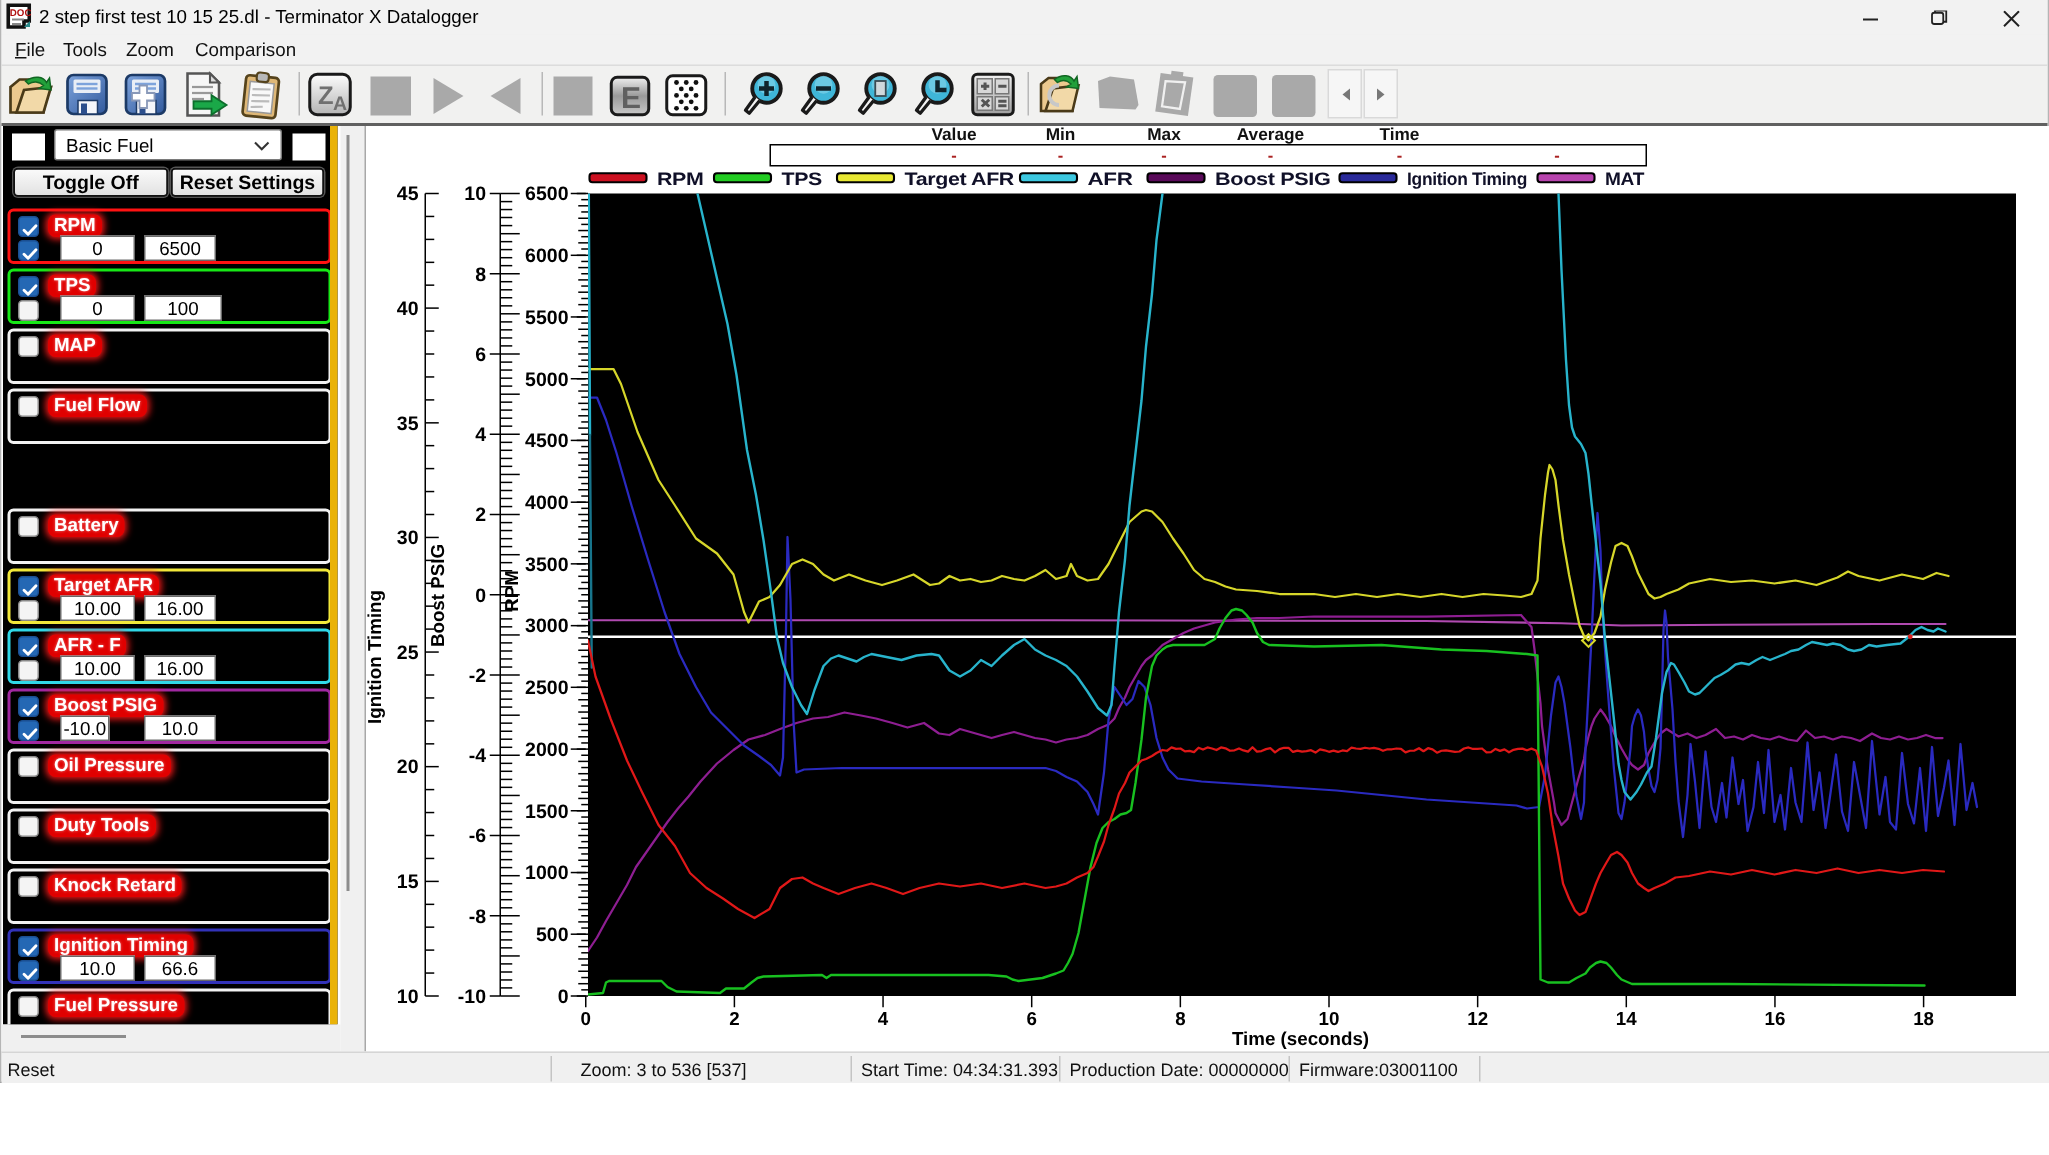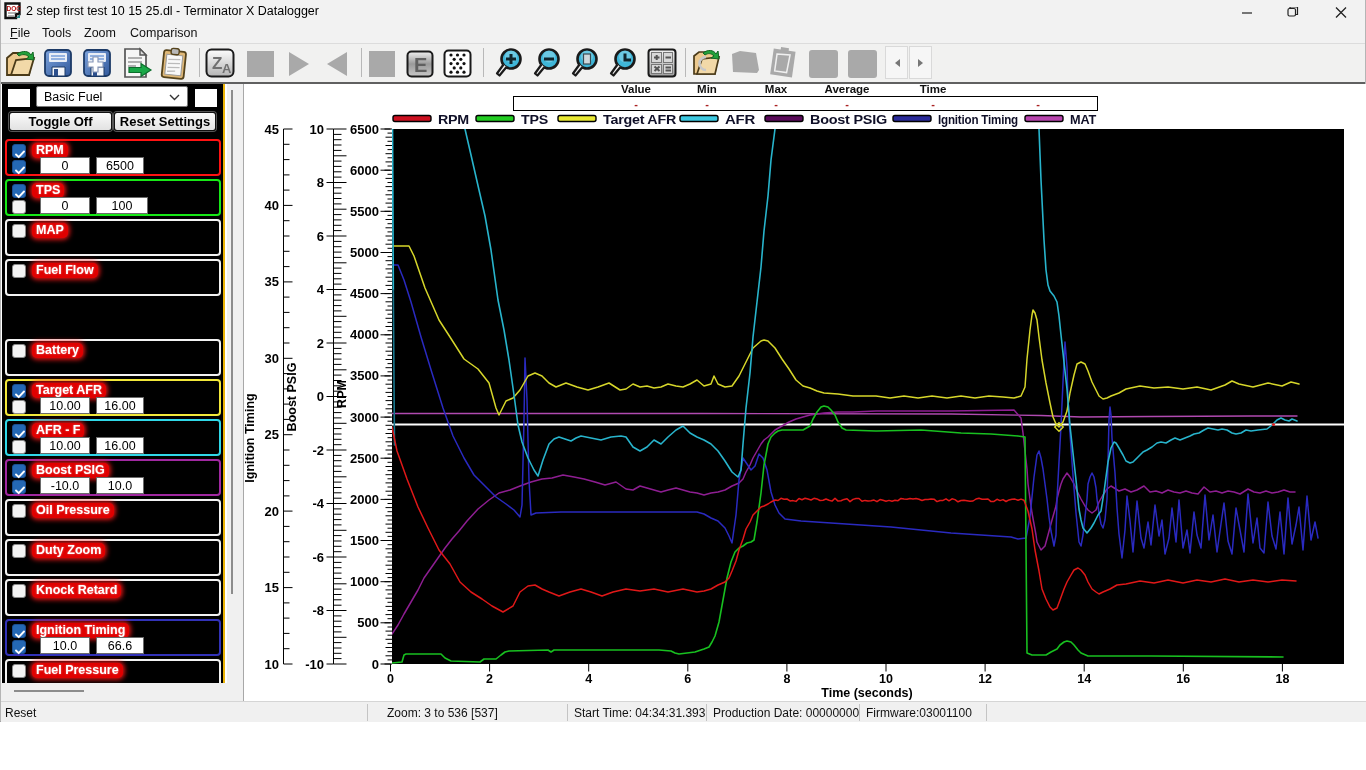--- a/index.html
+++ b/index.html
@@ -7,21 +7,21 @@
 #titlebar { position:absolute; left:0; top:0; width:100%; height:23px; background:#f2f2f2; }
 #title { position:absolute; left:25px; top:4px; font-size:12.5px; color:#000; }
 #menubar { position:absolute; left:0; top:23px; width:100%; height:20px; background:#f2f2f2; font-size:12.5px; color:#111; }
 #menubar span { position:absolute; top:3px; }
 #toolbar { position:absolute; left:0; top:43px; width:100%; height:41px; background:#f1f1f0; border-bottom:2px solid #606060; border-top:1px solid #dcdcdc; }
 #icons { position:absolute; left:0; top:0; width:1366px; height:84px; z-index:5; }
 .tsep { position:absolute; top:48px; width:1px; height:29px; background:#b8b8b8; }
 .gsq { position:absolute; background:#a9a9a9; }
 .navb { position:absolute; top:46px; width:23px; height:33px; background:#f6f6f6; border:1px solid #d9d9d9; display:flex; align-items:center; justify-content:center; }
 #content { position:absolute; left:0; top:84px; width:1366px; height:617px; background:#fff; }
-#sidebar { position:absolute; left:1px; top:0px; width:223px; height:599px; background:#000; border-right:2px solid #eab308; overflow:hidden; }
+#sidebar { position:absolute; left:1px; top:0px; width:223px; height:599px; background:#000; border-right:5px solid #eab308; overflow:hidden; }
 #gutter { position:absolute; left:226px; top:0; width:17px; height:617px; background:#f0f0f0; border-right:1px solid #a8a8a8; }
 #vscroll { position:absolute; left:230px; top:6px; width:2px; height:504px; background:#8c8c8c; }
 #hscroll { position:absolute; left:13px; top:606px; width:70px; height:2px; background:#8c8c8c; }
 #sbfoot { position:absolute; left:0; top:599px; width:226px; height:18px; background:#f0f0f0; }
 .wbox { position:absolute; top:5px; height:18px; background:#fff; }
 #dropdown { position:absolute; left:34px; top:2px; width:152px; height:21px; background:#fff; border:1px solid #7a7a7a; border-radius:2px; font-size:12.5px; color:#000; padding:3px 0 0 7px; }
 #dropdown svg { position:absolute; right:7px; top:7px; }
 .btn { position:absolute; top:28px; height:19px; background:linear-gradient(#fafafa,#e2e2e2); border:1px solid #111; border-radius:3px; box-shadow:0 0 0 1px #555; font-size:13px; font-weight:bold; color:#000; text-align:center; padding-top:1px; }
 .chbox { position:absolute; left:3px; width:216px; height:37px; background:#000; border:2px solid; border-radius:4px; }
 .chlab { position:absolute; left:25px; top:2px; background:#e00000; color:#fff; font-size:12.5px; line-height:14px; font-weight:bold; padding:0px 4px 1px 4px; border-radius:5px; box-shadow:0 0 5px 1.5px rgba(255,25,25,0.95); text-shadow:0 0 2px rgba(255,255,255,0.5); white-space:nowrap; }
@@ -298,30 +298,30 @@
 <div class="inp" style="left:89px;top:16px;width:48px">16.00</div>
 </div>
 <div class="chbox" style="top:375px;border-color:#a028a0">
 <div class="cb on" style="left:5px;top:3px"><svg width="12" height="11" viewBox="0 0 12 11">
               <path d="M2 5.5 L4.7 8.2 L10 2.5" fill="none" stroke="#fff" stroke-width="1.9" stroke-linecap="round" stroke-linejoin="round"></path>
             </svg></div>
 <div class="chlab">Boost PSIG</div>
 <div class="cb on" style="left:5px;top:19px"><svg width="12" height="11" viewBox="0 0 12 11">
               <path d="M2 5.5 L4.7 8.2 L10 2.5" fill="none" stroke="#fff" stroke-width="1.9" stroke-linecap="round" stroke-linejoin="round"></path>
             </svg></div>
-<div class="inp" style="left:33px;top:16px;width:50px">-10.0</div>
+<div class="inp" style="left:33px;top:16px;width:33px">-10.0</div>
 <div class="inp" style="left:89px;top:16px;width:48px">10.0</div>
 </div>
 <div class="chbox" style="top:415px;border-color:#f2f2f2">
 <div class="cb off" style="left:5px;top:3px"></div>
 <div class="chlab">Oil Pressure</div>
 </div>
 <div class="chbox" style="top:455px;border-color:#f2f2f2">
 <div class="cb off" style="left:5px;top:3px"></div>
-<div class="chlab">Duty Zoom</div>
+<div class="chlab">Duty Tools</div>
 </div>
 <div class="chbox" style="top:495px;border-color:#f2f2f2">
 <div class="cb off" style="left:5px;top:3px"></div>
 <div class="chlab">Knock Retard</div>
 </div>
 <div class="chbox" style="top:535px;border-color:#3232b8">
 <div class="cb on" style="left:5px;top:3px"><svg width="12" height="11" viewBox="0 0 12 11">
               <path d="M2 5.5 L4.7 8.2 L10 2.5" fill="none" stroke="#fff" stroke-width="1.9" stroke-linecap="round" stroke-linejoin="round"></path>
             </svg></div>
 <div class="chlab">Ignition Timing</div>

